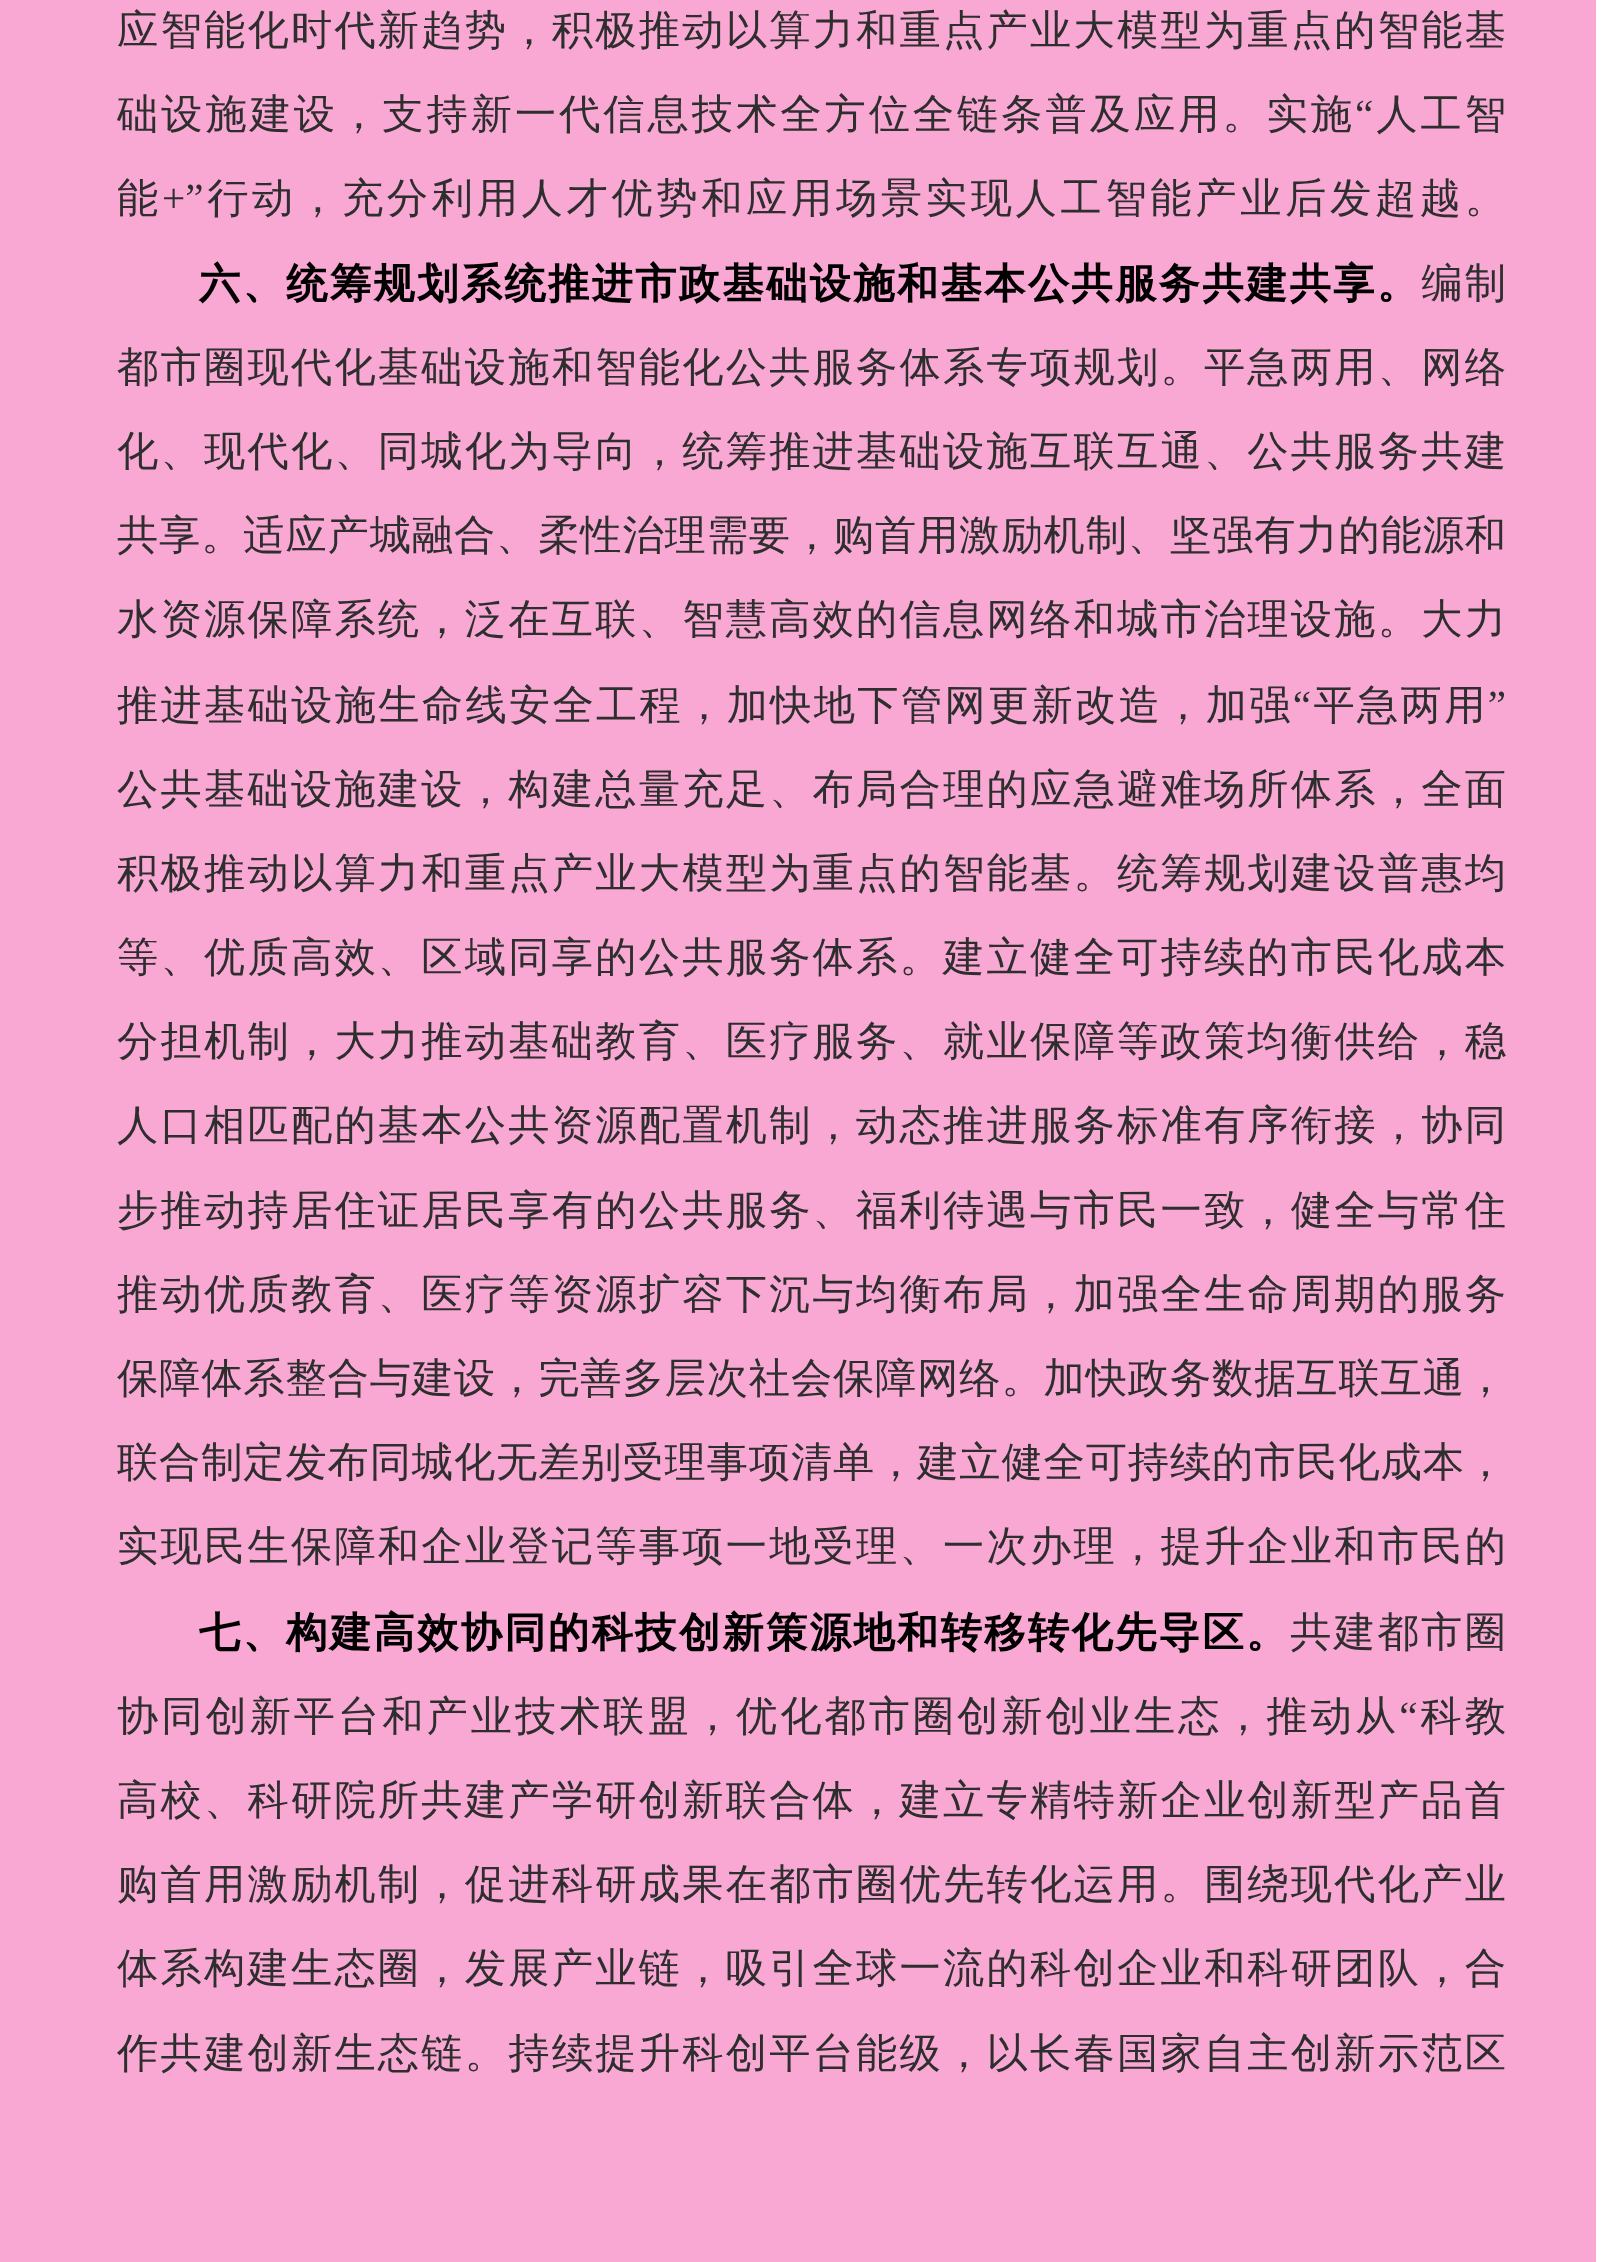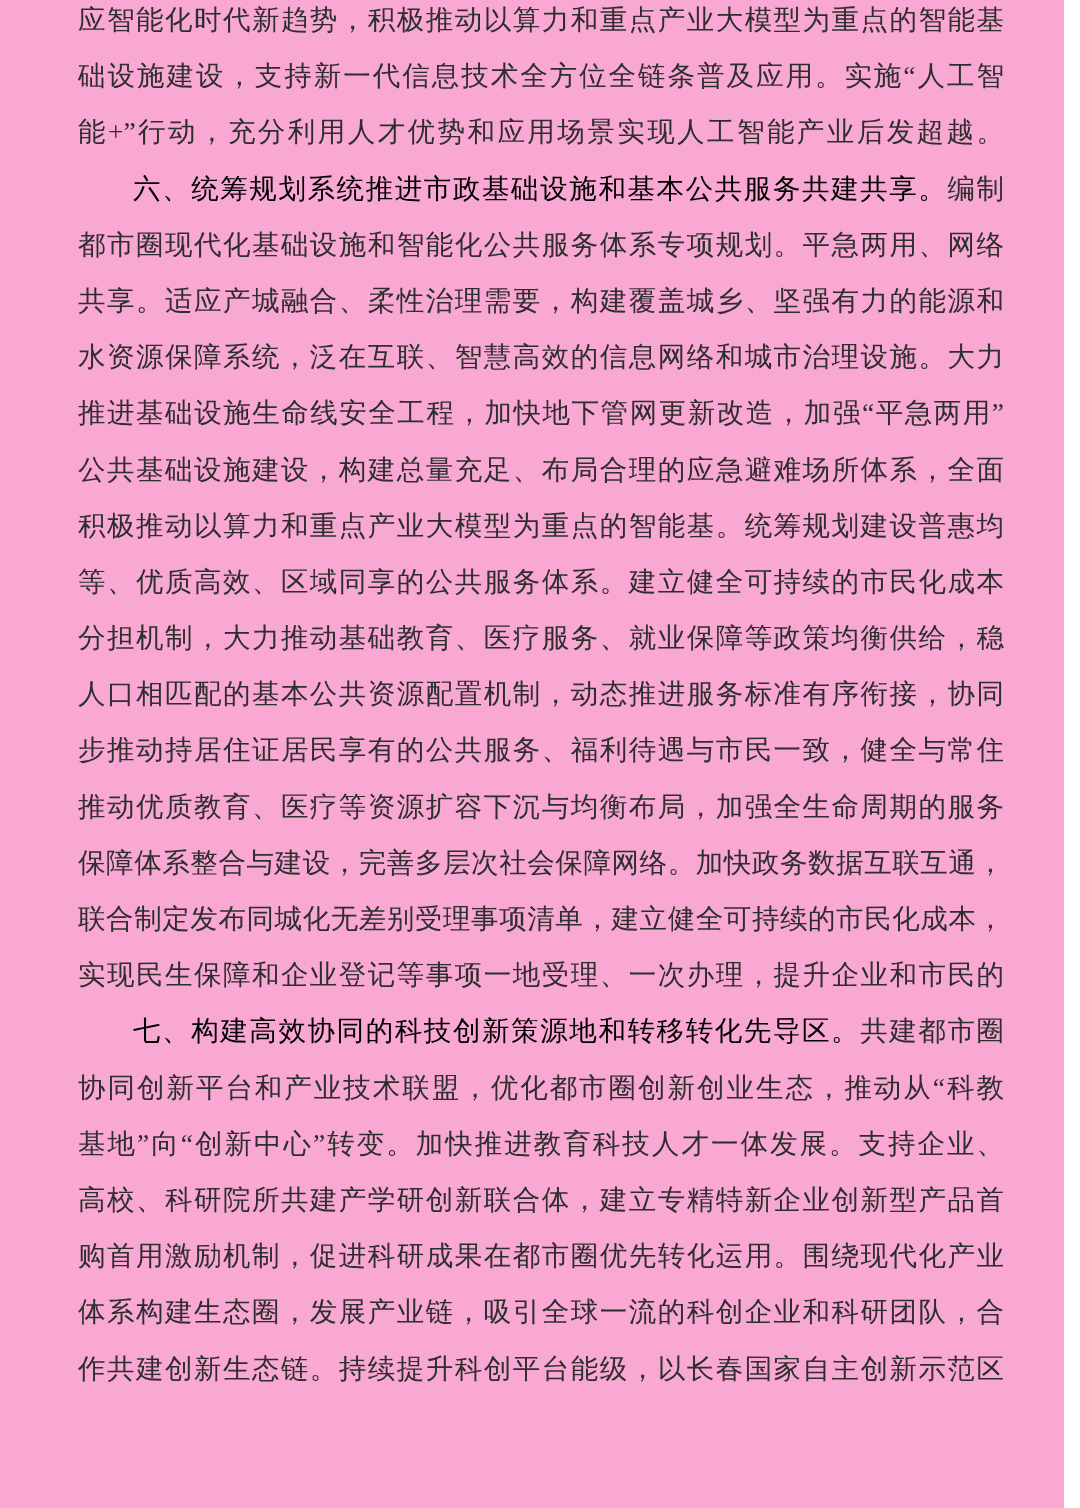--- a/index.html
+++ b/index.html
@@ -34,48 +34,48 @@
   }
   
   .line.no-stretch {
     text-align-last: left;
   }
   .line.indent {
     text-indent: 55px;
   }
   .heading-bold {
     font-family: "Liberation Sans", "DejaVu Sans", sans-serif;
-    font-weight: 400;
+    font-weight: 700;
     color: #000000;
   }
 </style>
 </head>
 <body>
 
 <div class="page">
   <div class="text-column">
     <div class="line">应智能化时代新趋势，积极推动以算力和重点产业大模型为重点的智能基</div>
     <div class="line">础设施建设，支持新一代信息技术全方位全链条普及应用。实施“人工智</div>
     <div class="line">能+”行动，充分利用人才优势和应用场景实现人工智能产业后发超越。</div>
     <div class="line indent"><span class="heading-bold">六、统筹规划系统推进市政基础设施和基本公共服务共建共享。</span><span>编制</span></div>
     <div class="line">都市圈现代化基础设施和智能化公共服务体系专项规划。平急两用、网络</div>
-    <div class="line">共享。适应产城融合、柔性治理需要，构建覆盖城乡、坚强有力的能源和</div>
+    <div class="line">化、现代化、同城化为导向，统筹推进基础设施互联互通、公共服务共建</div>
+    <div class="line">共享。适应产城融合、柔性治理需要，购首用激励机制、坚强有力的能源和</div>
     <div class="line">水资源保障系统，泛在互联、智慧高效的信息网络和城市治理设施。大力</div>
     <div class="line">推进基础设施生命线安全工程，加快地下管网更新改造，加强“平急两用”</div>
     <div class="line">公共基础设施建设，构建总量充足、布局合理的应急避难场所体系，全面</div>
     <div class="line">积极推动以算力和重点产业大模型为重点的智能基。统筹规划建设普惠均</div>
     <div class="line">等、优质高效、区域同享的公共服务体系。建立健全可持续的市民化成本</div>
     <div class="line">分担机制，大力推动基础教育、医疗服务、就业保障等政策均衡供给，稳</div>
     <div class="line">人口相匹配的基本公共资源配置机制，动态推进服务标准有序衔接，协同</div>
     <div class="line">步推动持居住证居民享有的公共服务、福利待遇与市民一致，健全与常住</div>
     <div class="line">推动优质教育、医疗等资源扩容下沉与均衡布局，加强全生命周期的服务</div>
     <div class="line">保障体系整合与建设，完善多层次社会保障网络。加快政务数据互联互通，</div>
     <div class="line">联合制定发布同城化无差别受理事项清单，建立健全可持续的市民化成本，</div>
     <div class="line">实现民生保障和企业登记等事项一地受理、一次办理，提升企业和市民的</div>
     <div class="line indent"><span class="heading-bold">七、构建高效协同的科技创新策源地和转移转化先导区。</span><span>共建都市圈</span></div>
     <div class="line">协同创新平台和产业技术联盟，优化都市圈创新创业生态，推动从“科教</div>
-    <div class="line">基地”向“创新中心”转变。加快推进教育科技人才一体发展。支持企业、</div>
     <div class="line">高校、科研院所共建产学研创新联合体，建立专精特新企业创新型产品首</div>
     <div class="line">购首用激励机制，促进科研成果在都市圈优先转化运用。围绕现代化产业</div>
     <div class="line">体系构建生态圈，发展产业链，吸引全球一流的科创企业和科研团队，合</div>
     <div class="line">作共建创新生态链。持续提升科创平台能级，以长春国家自主创新示范区</div>
   </div>
 </div>
 
 </body></html>

